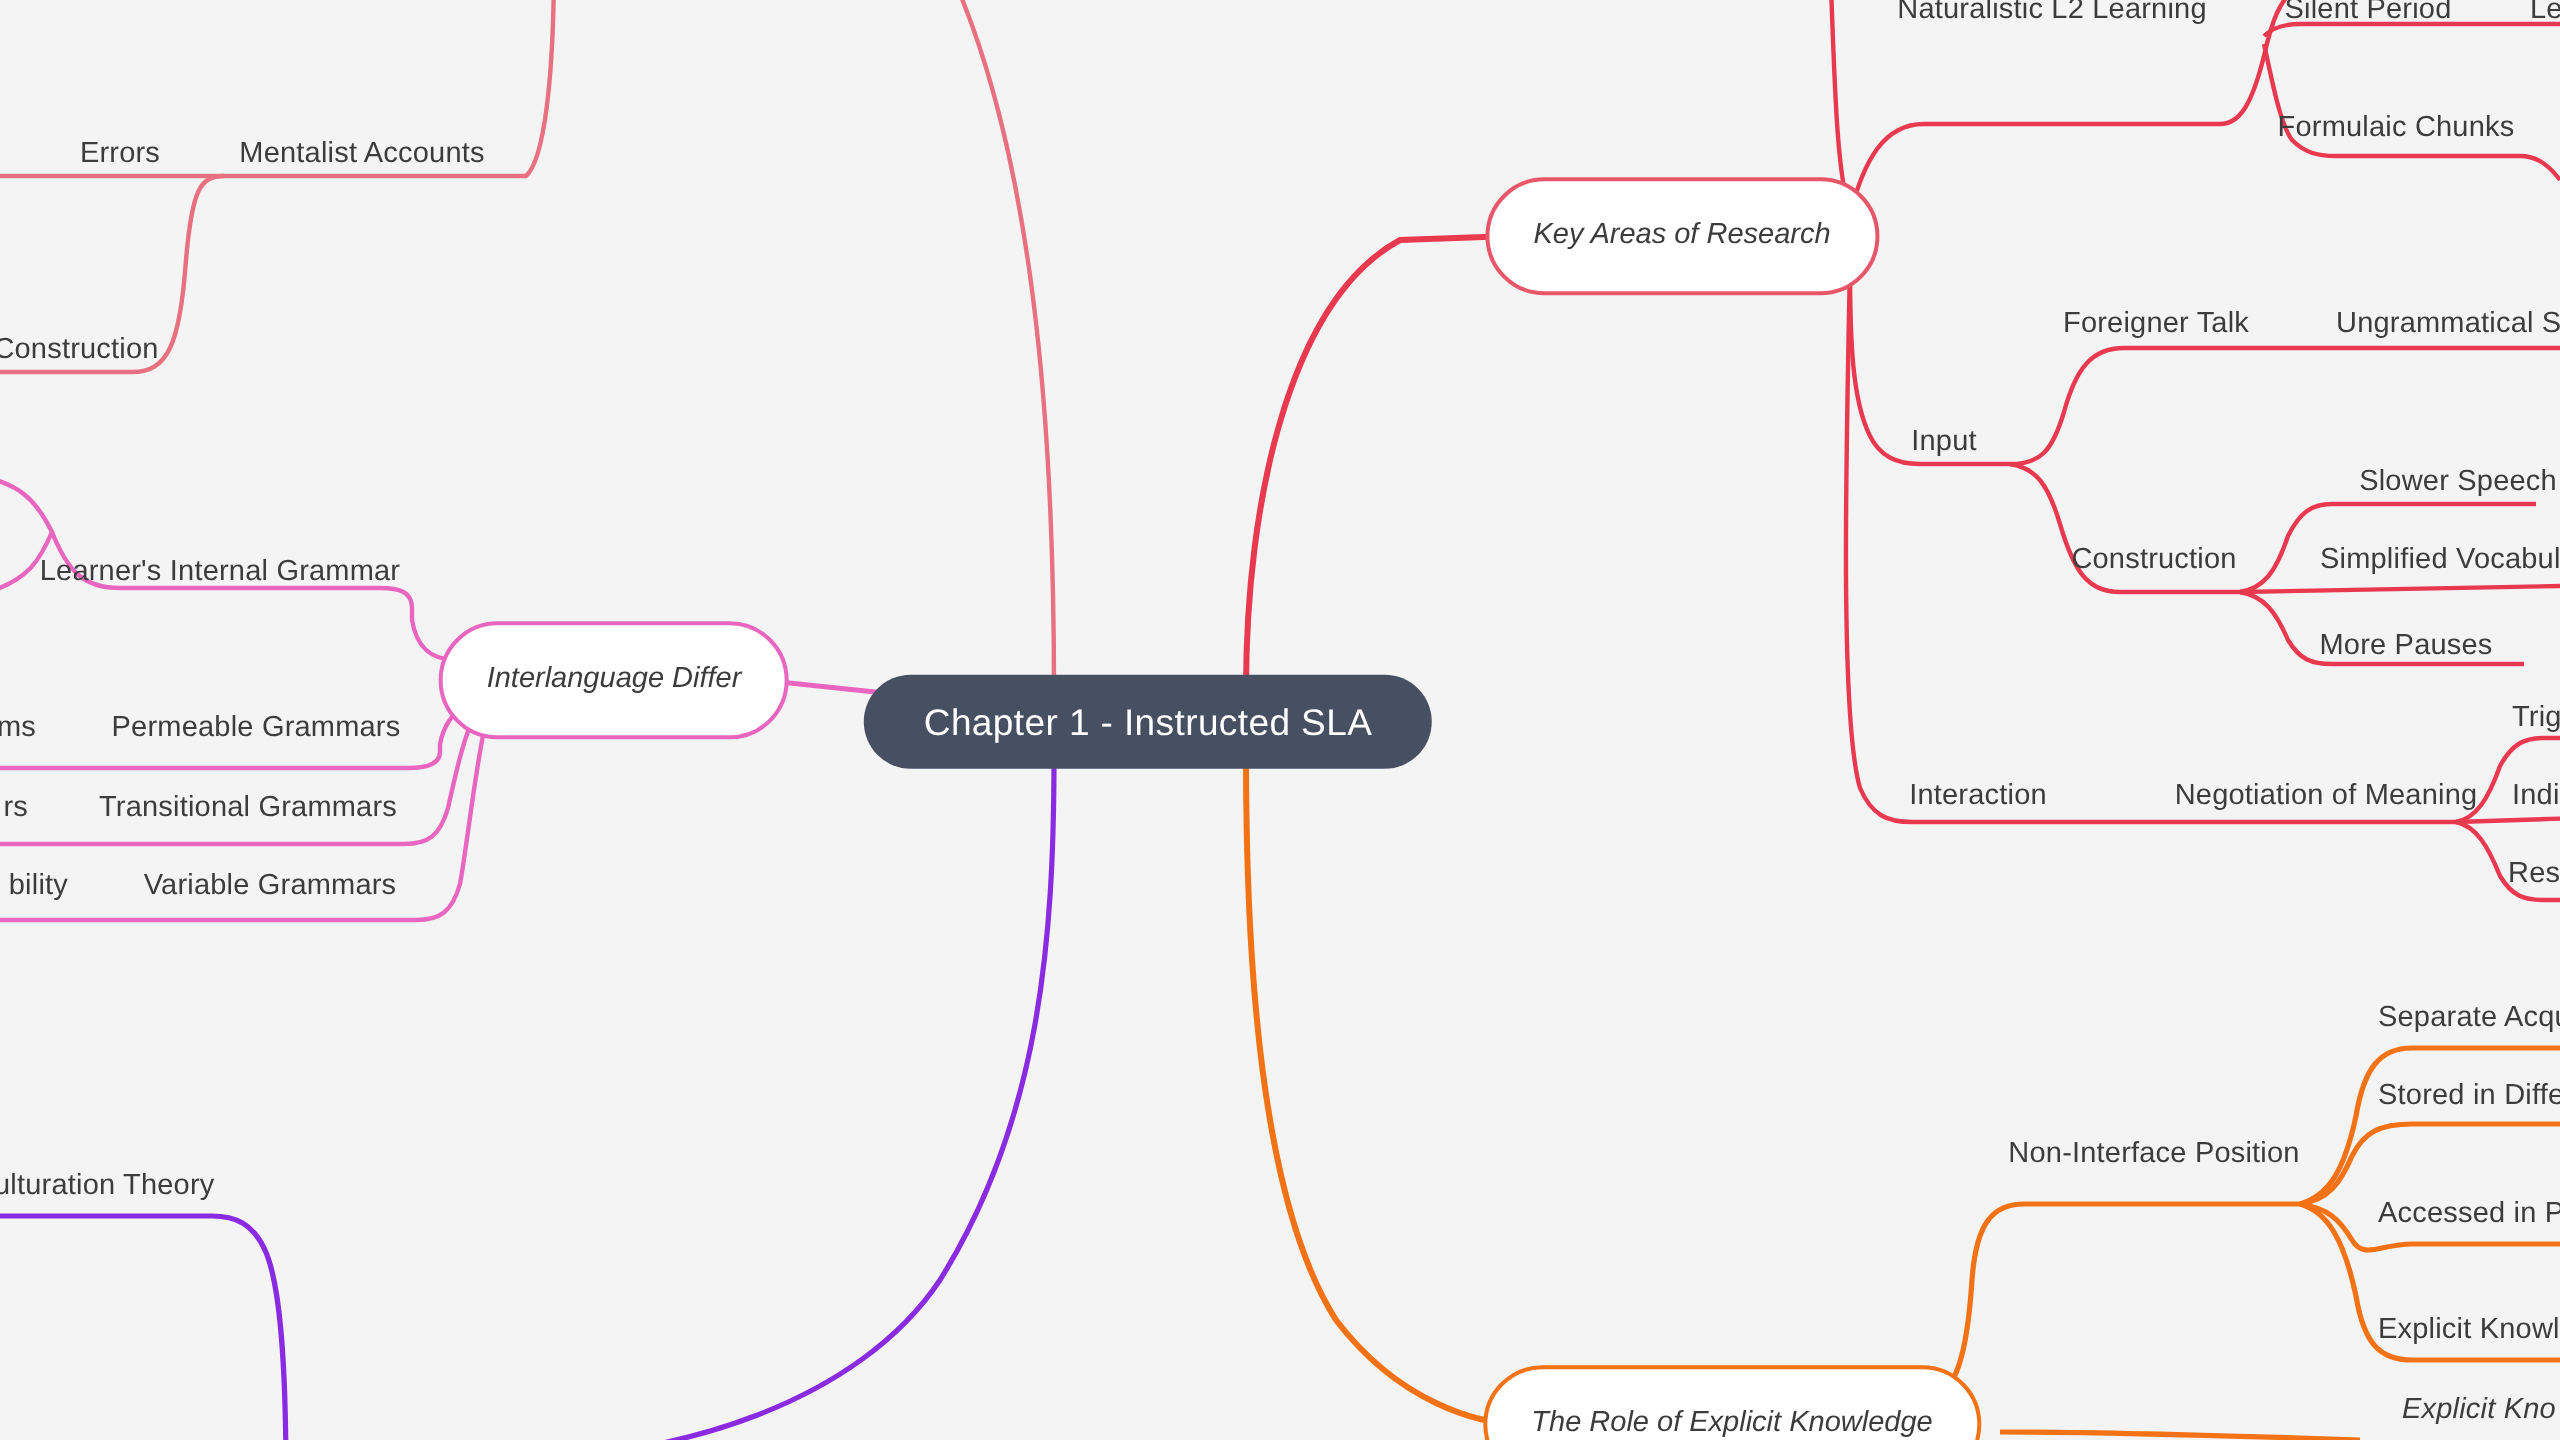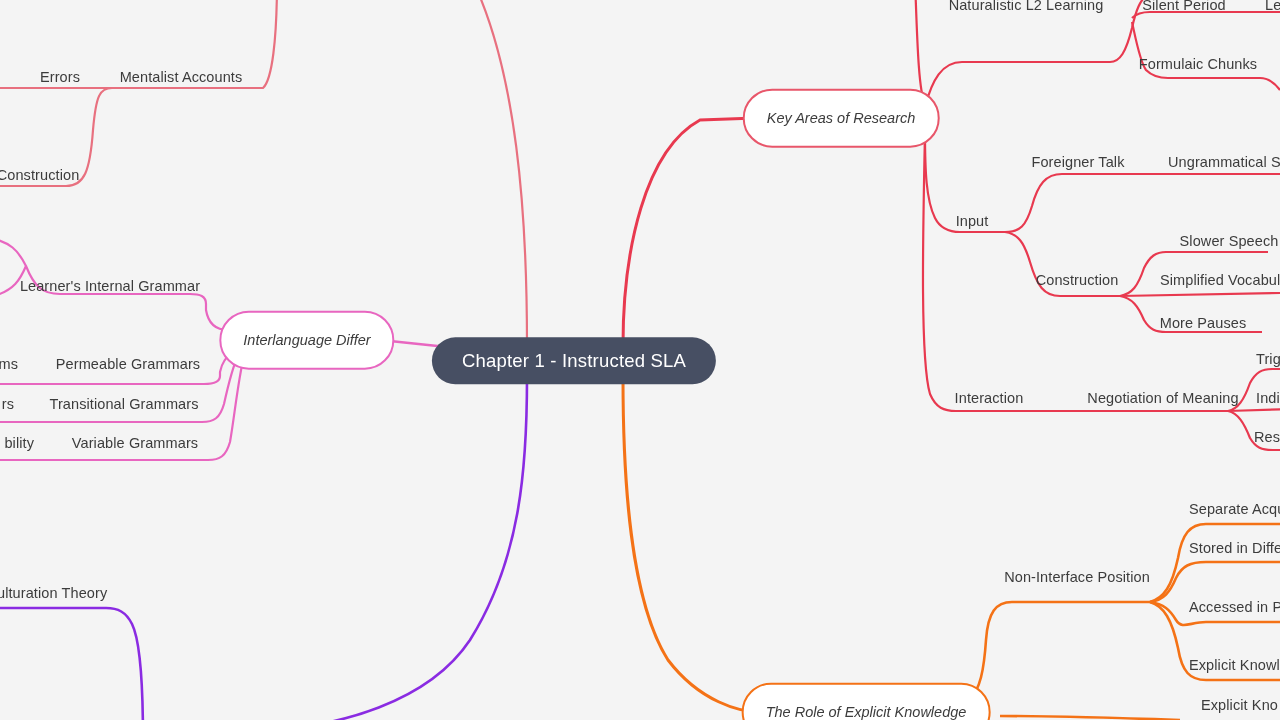--- a/index.html
+++ b/index.html
@@ -179,15 +179,15 @@
   <div class="label anchor-right" style="left:34px; top:443px;">bility</div>
   <div class="label anchor-center" style="left:135px; top:443px;">Variable Grammars</div>
 
   <div class="label anchor-left" style="left:-3px; top:593px;">ulturation Theory</div>
 
   <div class="label anchor-center" style="left:1077px; top:577px;">Non-Interface Position</div>
   <div class="label anchor-left" style="left:1189px; top:509px;">Separate Acqui</div>
   <div class="label anchor-left" style="left:1189px; top:548px;">Stored in Differ</div>
   <div class="label anchor-left" style="left:1189px; top:607px;">Accessed in Pe</div>
   <div class="label anchor-left" style="left:1189px; top:665px;">Explicit Knowle</div>
-  <div class="label anchor-left" style="left:1201px; top:705px;">Explicit Kno</div>
+  <div class="label anchor-left" style="left:1201px; top:705px;font-style:italic;">Explicit Kno</div>
 
 </div>
 
 </body></html>

